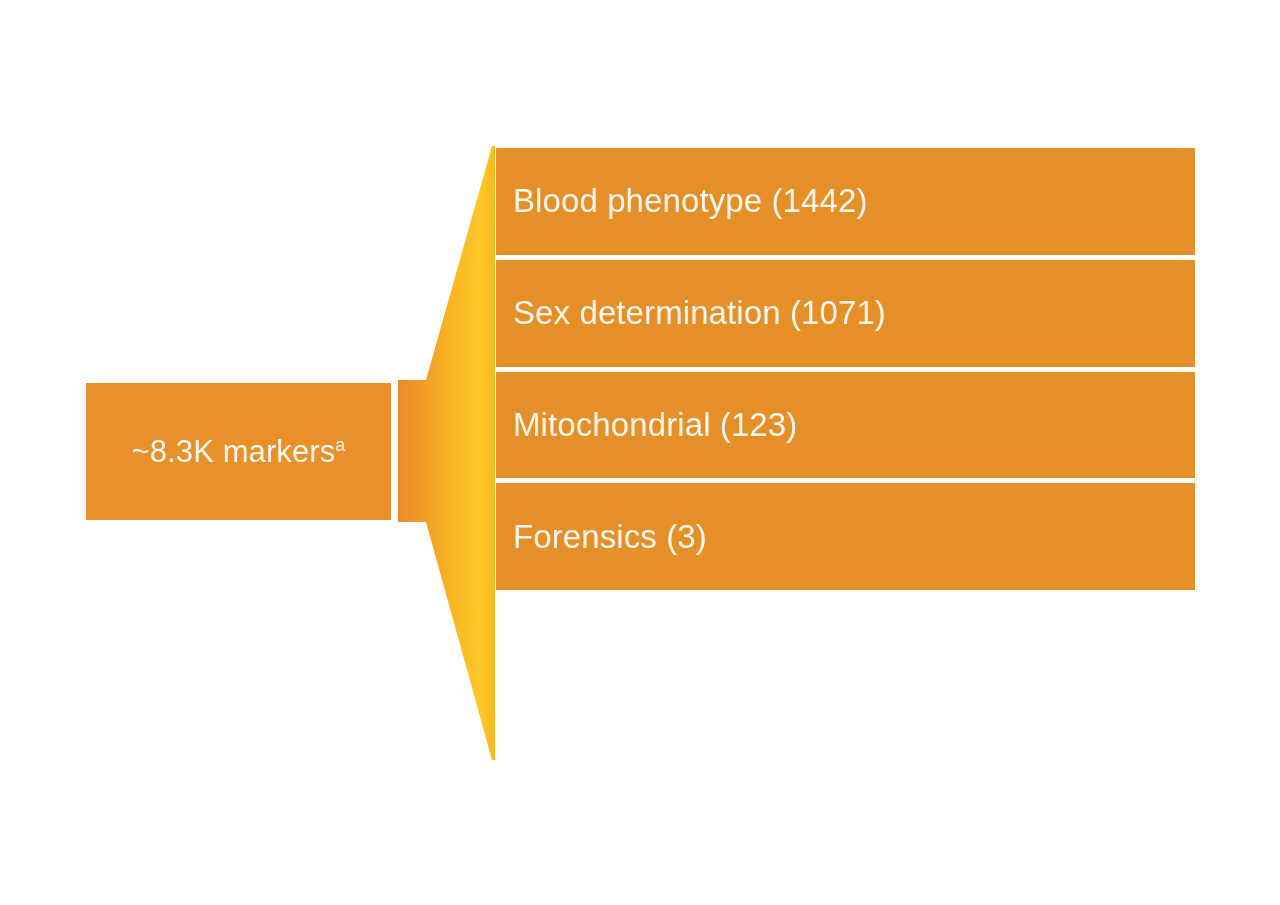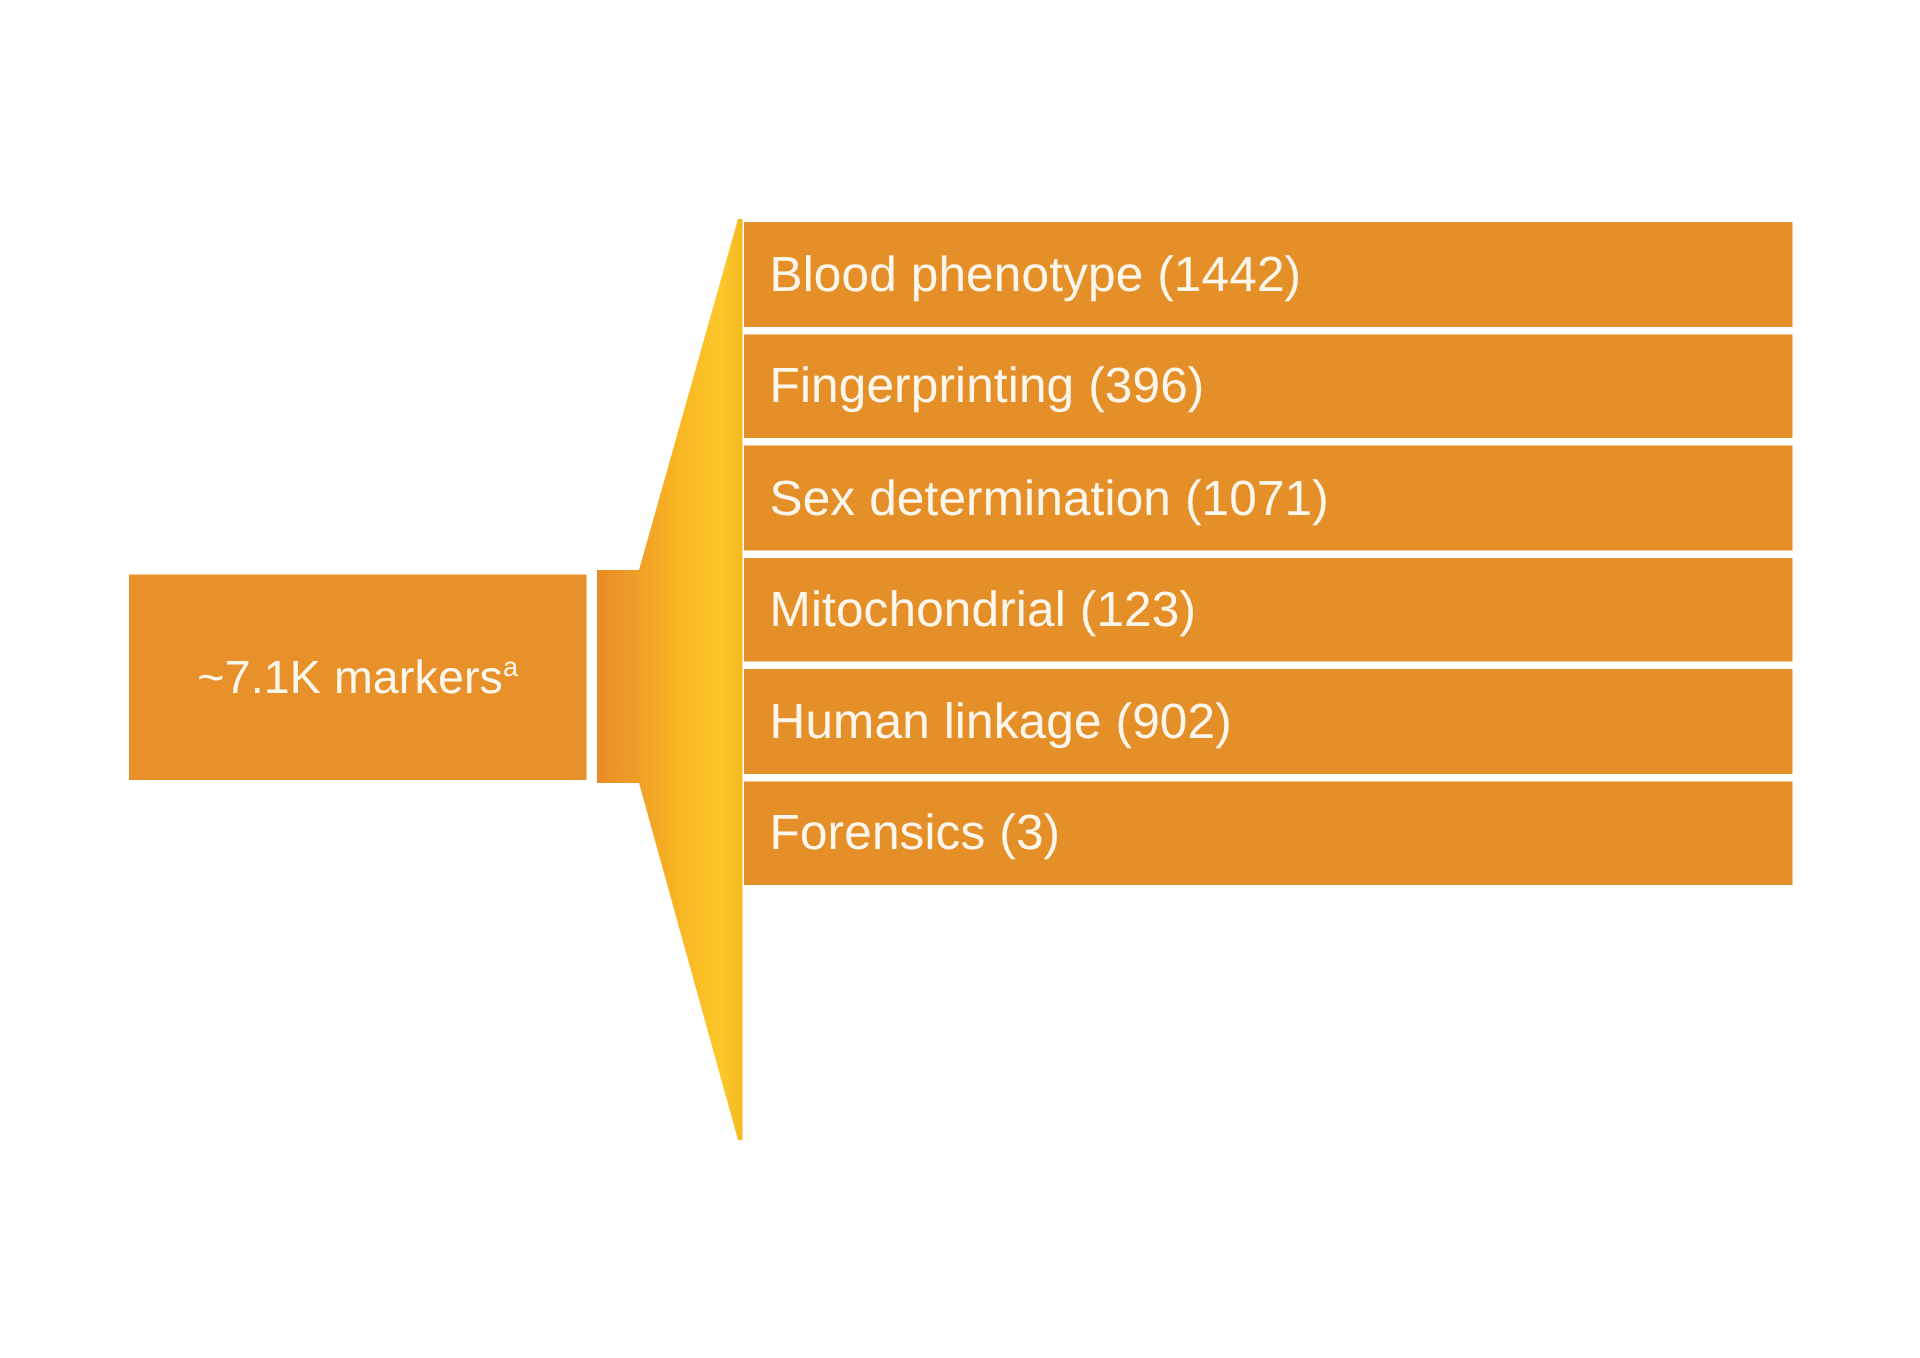--- a/index.html
+++ b/index.html
@@ -93,21 +93,21 @@
     letter-spacing: 0.1px;
     white-space: nowrap;
   }
 </style>
 </head>
 <body>
 
 <div id="diagram">
 
   <div class="source-box">
-    <div class="source-line"><span>~7.1K markers</span><span class="sup-marker">a</span></div>
+    <div class="source-line"><span>~8.3K markers</span><span class="sup-marker">a</span></div>
   </div>
 
   <div class="arrow-connector">
     <svg viewBox="0 0 102 614" preserveAspectRatio="none">
       <defs>
         <linearGradient id="arrowGrad" x1="0" y1="0" x2="1" y2="0">
           <stop offset="0%" stop-color="#E88C27"></stop>
           <stop offset="22%" stop-color="#EE9A28"></stop>
           <stop offset="55%" stop-color="#F8B522"></stop>
           <stop offset="85%" stop-color="#FDC82B"></stop>
@@ -116,29 +116,23 @@
       </defs>
       <polygon points="2,234 2,376 30,376 96,614 99,614 99,0 96,0 30,234" fill="url(#arrowGrad)"></polygon>
     </svg>
   </div>
 
   <div class="branch-list">
     <div class="branch-item">
       <span class="branch-label">Blood phenotype (1442)</span>
     </div>
     <div class="branch-item">
-      <span class="branch-label">Fingerprinting (396)</span>
-    </div>
-    <div class="branch-item">
       <span class="branch-label">Sex determination (1071)</span>
     </div>
     <div class="branch-item">
       <span class="branch-label">Mitochondrial (123)</span>
-    </div>
-    <div class="branch-item">
-      <span class="branch-label">Human linkage (902)</span>
     </div>
     <div class="branch-item">
       <span class="branch-label">Forensics (3)</span>
     </div>
   </div>
 
 </div>
 
 </body></html>

